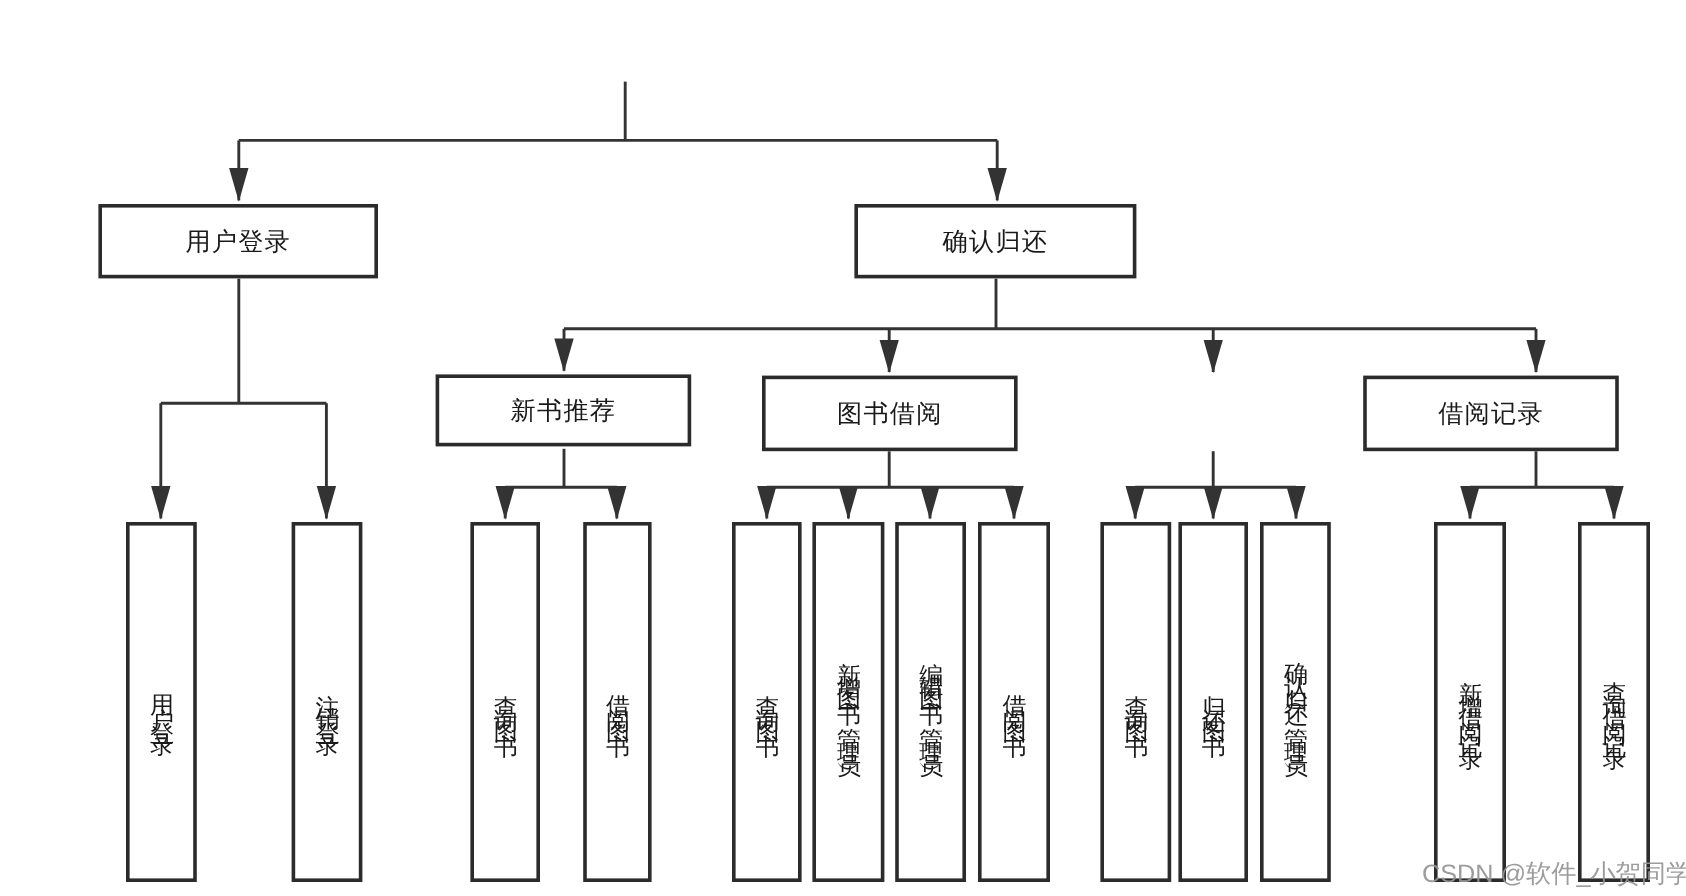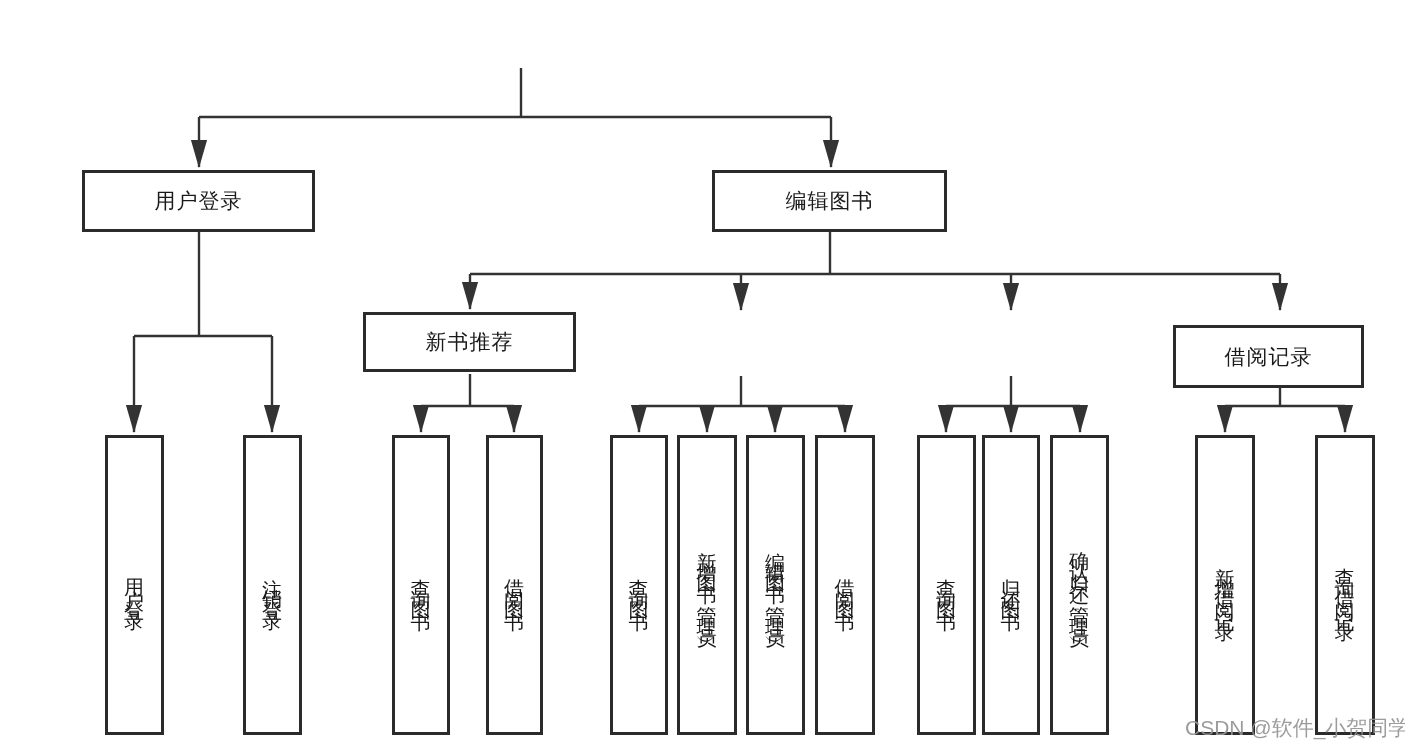--- a/index.html
+++ b/index.html
@@ -109,24 +109,25 @@
 
       <path d="M1280,376 L1280,406"></path>
       <path d="M1225,406 L1345,406"></path>
       <path d="M1225,406 L1225,432" marker-end="url(#arrow)"></path>
       <path d="M1345,406 L1345,432" marker-end="url(#arrow)"></path>
     </g>
   </svg>
 
 
   <div class="node" style="left:82px; top:170px; width:233px; height:62px;">用户登录</div>
-  <div class="node" style="left:712px; top:170px; width:235px; height:62px;">编辑图书</div>
+  <div class="node" style="left:712px; top:170px; width:235px; height:62px;">确认归还</div>
 
   <div class="node" style="left:363px; top:312px; width:213px; height:60px;">新书推荐</div>
-  <div class="node" style="left:1173px; top:313px; width:191px; height:63px;margin-top:12px;">借阅记录</div>
+  <div class="node" style="left:635px; top:313px; width:213px; height:63px;">图书借阅</div>
+  <div class="node" style="left:1136px; top:313px; width:213px; height:63px;">借阅记录</div>
 
   <div class="leaf" style="left:105px; width:59px;">用户登录</div>
   <div class="leaf" style="left:243px; width:59px;">注销登录</div>
 
   <div class="leaf" style="left:392px; width:58px;">查询图书</div>
   <div class="leaf" style="left:486px; width:57px;">借阅图书</div>
 
   <div class="leaf" style="left:610px; width:58px;">查询图书</div>
   <div class="leaf" style="left:677px; width:60px;">新增图书（管理员）</div>
   <div class="leaf" style="left:746px; width:59px;">编辑图书（管理员）</div>

